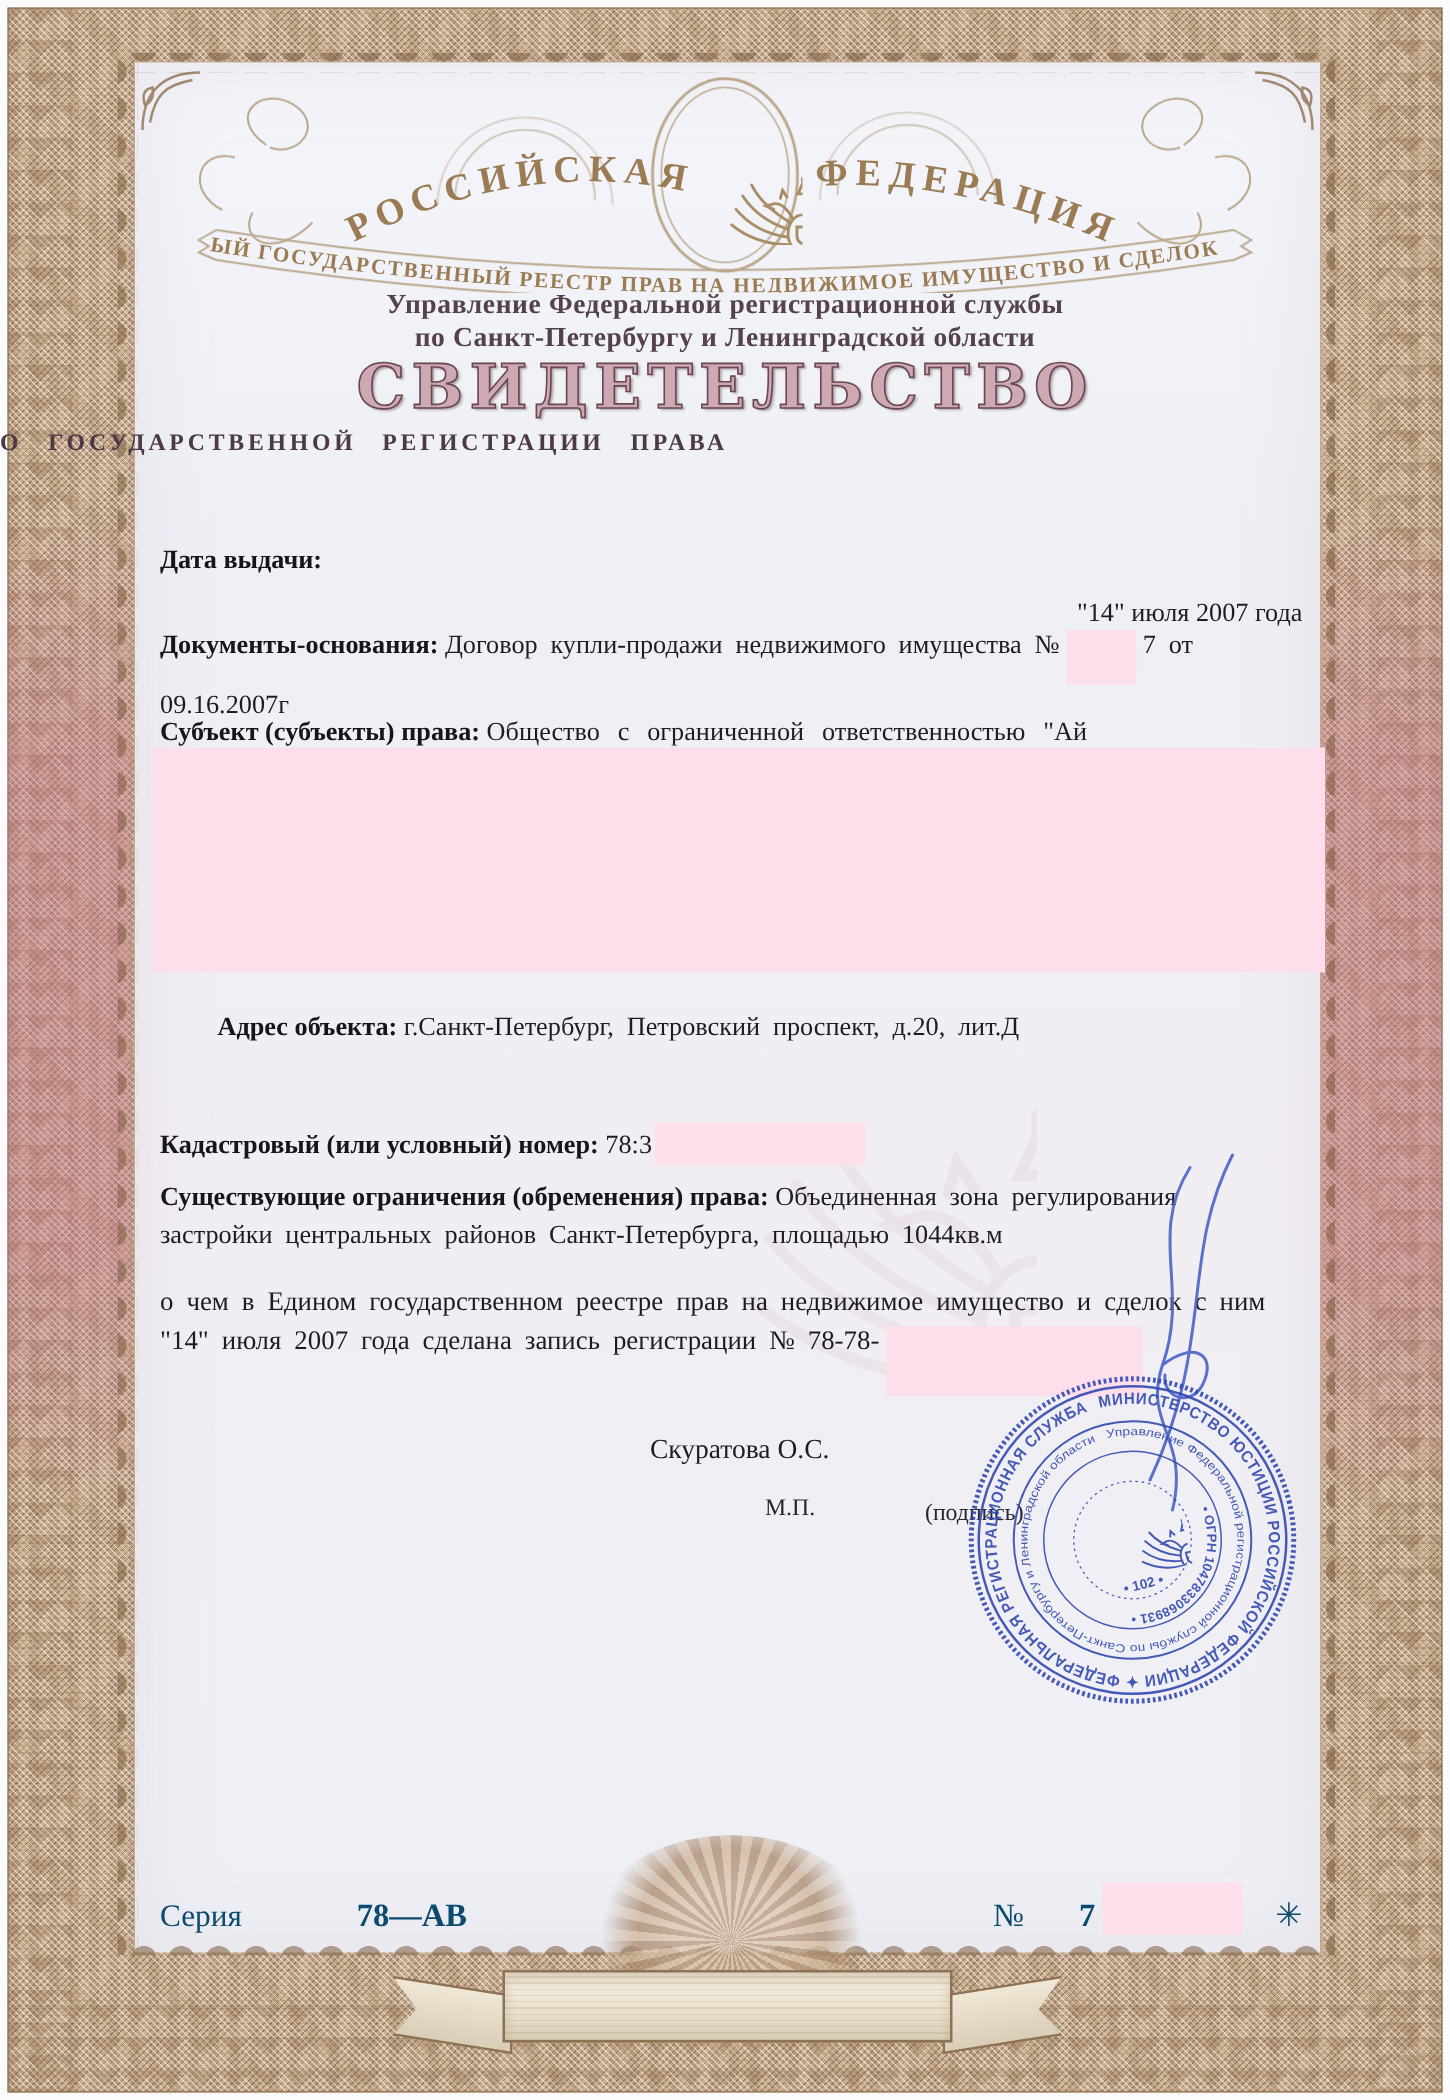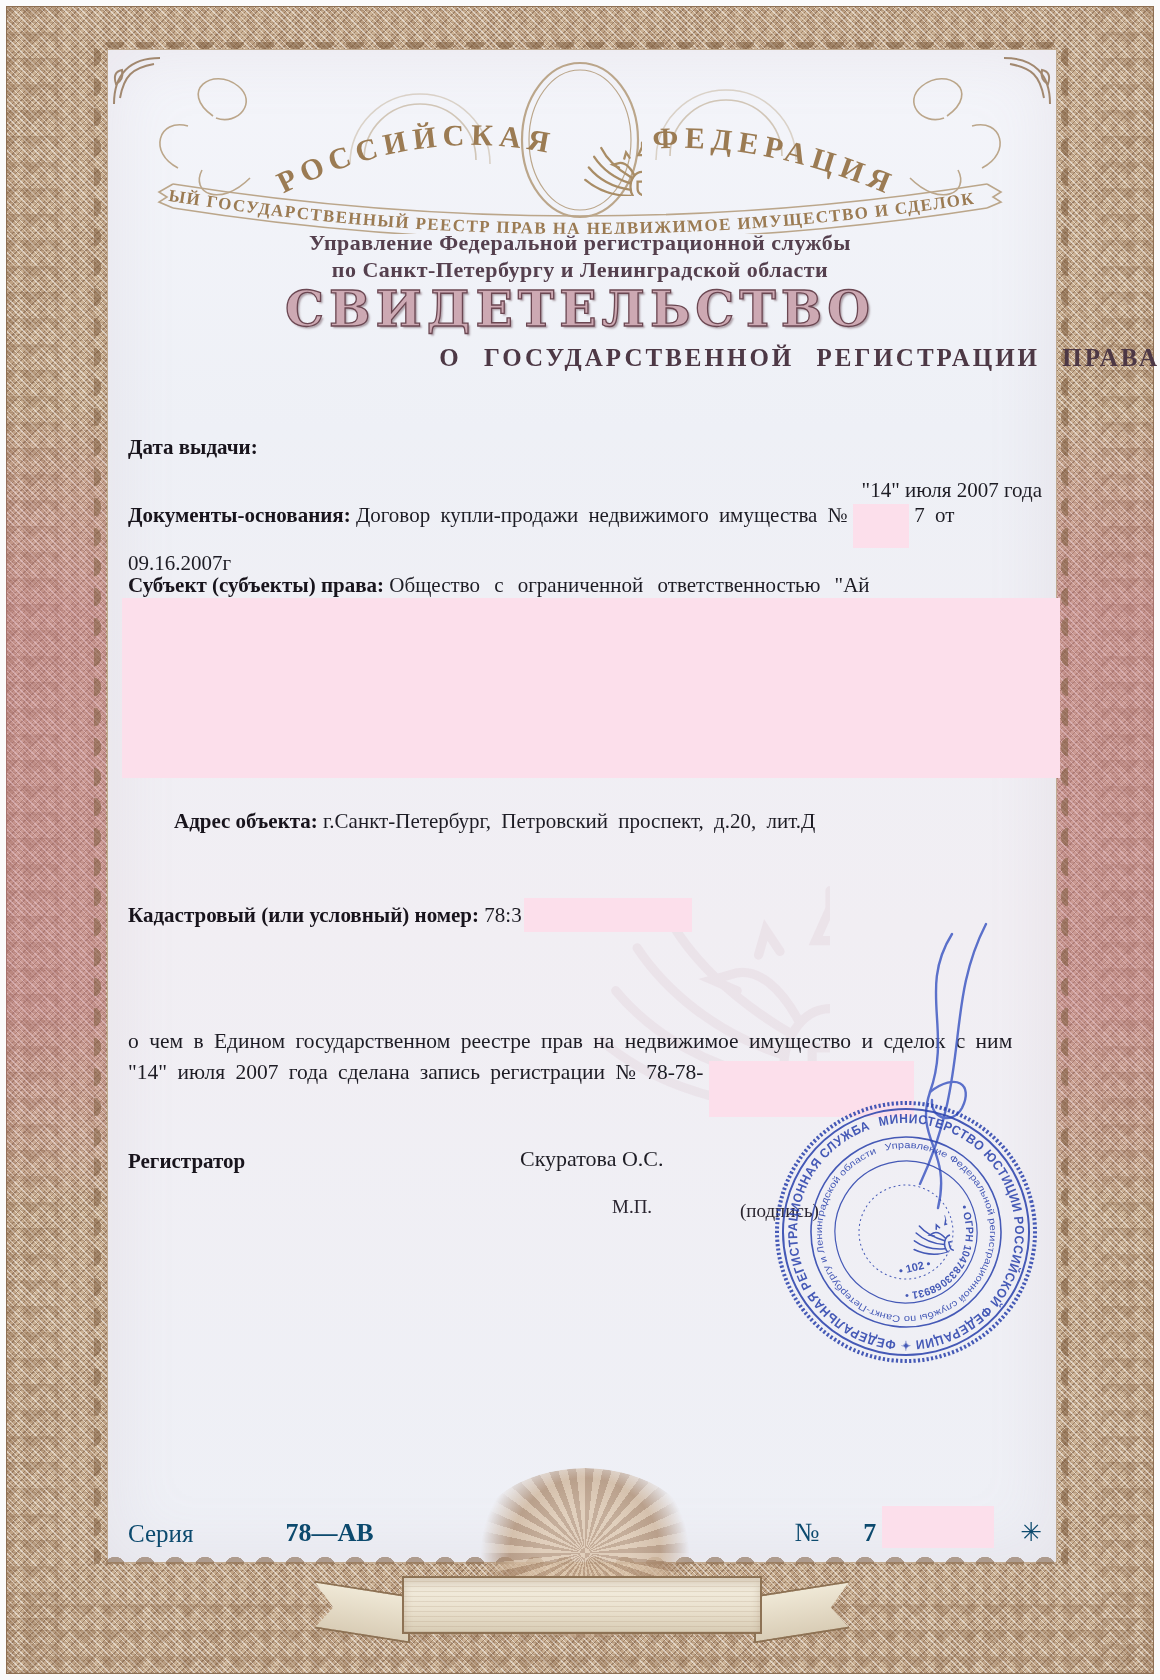--- a/index.html
+++ b/index.html
@@ -34,21 +34,21 @@
     background:linear-gradient(180deg,#f4f5fa,#eef0f6 25%,#f1eef3 58%,#eef0f6);
     box-shadow:0 0 0 1px #c0aa91, inset 0 0 70px rgba(170,140,155,.14);}
   .corner{position:absolute;width:54px;height:54px;color:#8f6f4f;opacity:.8;}
   
   .abs{position:absolute;}
   .issuer{left:140px;right:140px;text-align:center;font-weight:bold;font-size:22px;
     color:#55404e;letter-spacing:.5px;}
   .big-title{left:0;right:0;text-align:center;font-family:"DejaVu Serif", serif;font-weight:bold;
     font-size:49px;letter-spacing:5px;color:#cdA9b3;-webkit-text-stroke:1.3px #6b4752;
     text-shadow:2px 2px 2px rgba(90,60,72,.45);}
-  .subtitle{left:0;right:0;text-align:right;font-weight:bold;font-size:25px;color:#4d3845;
+  .subtitle{left:0;right:0;text-align:left;font-weight:bold;font-size:19px;color:#4d3845;
     letter-spacing:3px;word-spacing:13px;}
   .line{left:128px;width:918px;font-size:21px;line-height:30px;}
   .lbl{font-weight:bold;color:#18141c;}
   .val{word-spacing:5px;}
   .redact{background:#fcdfeb;display:inline-block;}
   .redact-big{position:absolute;left:122px;top:598px;width:938px;height:180px;background:#fcdfeb;}
   .right-val{right:118px;text-align:right;font-size:21px;}
   .serial-row{left:128px;right:118px;top:1506px;display:flex;align-items:flex-end;
     font-size:25px;color:#0c4a6e;}
   .stamp{position:absolute;left:770px;top:1096px;width:272px;height:272px;color:#2e45ae;
@@ -203,28 +203,33 @@
   <div class="abs line" style="top:806px;margin-left:46px;">
     <span class="lbl">Адрес объекта:</span>
     <span class="val">г.Санкт-Петербург, Петровский проспект, д.20, лит.Д</span>
   </div>
 
   <div class="abs line" style="top:898px;">
     <span class="lbl">Кадастровый (или условный) номер:</span>
     <span class="val">78:3</span><span class="redact" style="width:168px;height:34px;vertical-align:-10px;margin-left:2px;"></span>
   </div>
 
+  <div class="abs line" style="top:942px;">
+    <span class="lbl">Существующие ограничения (обременения) права:</span>
+    <span class="val">Объединенная зона регулирования</span>
+    <br>
+    <span class="val">застройки центральных районов Санкт-Петербурга, площадью 1044кв.м</span>
+  </div>
 
   <div class="abs line" style="top:1026px;width:930px;font-size:21.5px;word-spacing:5px;line-height:31px;">
     <span>о чем в Едином государственном реестре прав на недвижимое имущество и сделок с ним</span>
     <br>
     <span>"14" июля 2007 года сделана запись регистрации № 78-78-</span><span class="redact" style="width:205px;height:56px;vertical-align:-38px;margin-left:5px;"></span>
   </div>
 
-  <div class="abs line lbl" style="top:1146px;">Регистратор</div>
   <div class="abs" style="left:520px;top:1146px;font-size:22px;">Скуратова О.С.</div>
   <div class="abs mp" style="left:612px;top:1196px;">М.П.</div>
   <div class="abs mp" style="left:740px;top:1200px;">(подпись)</div>
 
   <svg class="signature" viewBox="0 0 176 300">
     <g fill="none" stroke="currentColor" stroke-width="2.4" stroke-linecap="round" opacity=".9">
       <path d="M118,12 C84,66 118,108 96,170 C80,218 118,228 104,286"></path>
       <path d="M152,2 C110,84 138,150 86,262"></path>
       <path d="M96,170 C122,150 140,162 128,186 C118,204 96,196 98,178"></path>
     </g>

